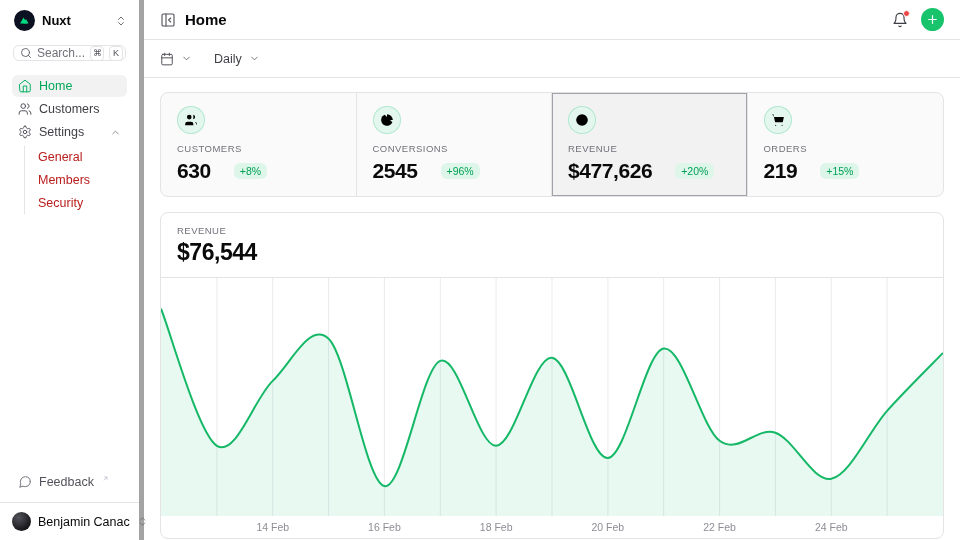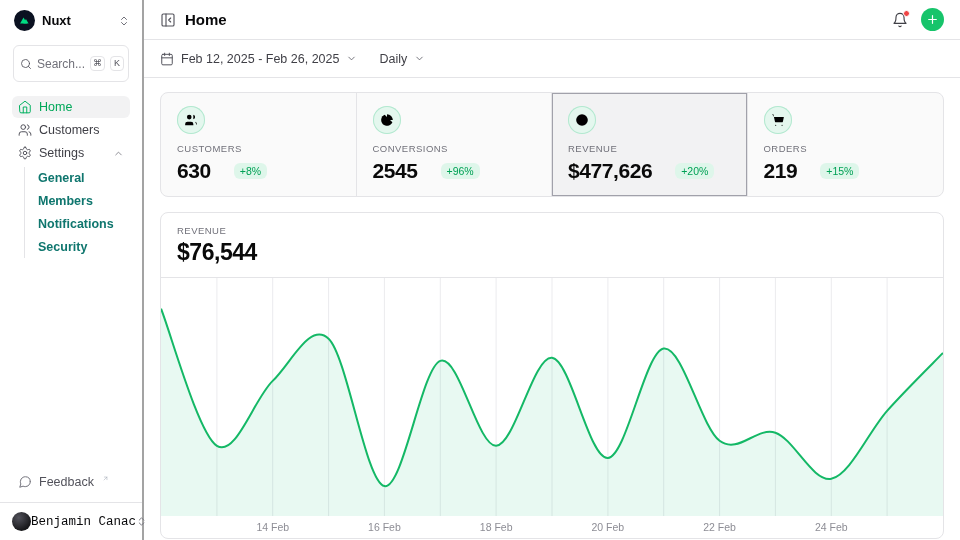--- a/index.html
+++ b/index.html
@@ -5,47 +5,47 @@
   * { box-sizing: border-box; margin: 0; padding: 0; }
   html,body { width:960px; height:540px; overflow:hidden; }
   body { font-family:"Liberation Sans", sans-serif; background:#fff; color:#18181b; font-size:13px; }
   svg { display:block; }
   .ic { display:inline-flex; align-items:center; justify-content:center; flex-shrink:0; }
   .ic svg { stroke:currentColor; fill:none; stroke-width:1.7; stroke-linecap:round; stroke-linejoin:round; }
 
   .app { display:flex; width:960px; height:540px; }
 
   
-  .sidebar { width:144px; flex-shrink:0; border-right:2px solid #a3a3a3; display:flex; flex-direction:column; background:#fff; }
+  .sidebar { width:144px; flex-shrink:0; border-right:5px solid #a3a3a3; display:flex; flex-direction:column; background:#fff; }
   .sb-header { display:flex; align-items:center; gap:7px; padding:10px 12px 6px 14px; }
   .logo-circle { width:21px; height:21px; border-radius:50%; background:#0b1121; display:flex; align-items:center; justify-content:center; flex-shrink:0; }
   .ws-name { font-weight:700; font-size:13px; color:#09090b; flex:1; }
   .sel-icon { color:#71717a; }
   .sel-icon svg { stroke-width:2; }
 
-  .search-box { margin:8px 13px 4px; height:37px; border:1px solid #e4e4e7; border-radius:6px; display:flex; align-items:center; gap:5px; padding:0 4px 0 6px; background:#fff; cursor:text; }
+  .search-box { margin:8px 13px 4px; height:16px; border:1px solid #e4e4e7; border-radius:6px; display:flex; align-items:center; gap:5px; padding:0 4px 0 6px; background:#fff; cursor:text; }
   .search-box .ph { flex:1; font-size:12px; color:#71717a; }
   .kbd { font-size:9px; color:#52525b; border:1px solid #e4e4e7; border-radius:4px; background:#fff; min-width:14px; height:15px; line-height:13px; text-align:center; padding:0 2px; }
 
   .nav { padding:10px 12px 0; }
   .nav-item { display:flex; align-items:center; gap:7px; height:22px; padding:0 6px; border-radius:6px; margin-bottom:1px; font-size:12.5px; font-weight:500; color:#3f3f46; cursor:pointer; }
   .nav-item .nv-icon { color:#52525b; }
   .nav-item.active { background:#f2f2f3; color:#00a859; }
   .nav-item.active .nv-icon { color:#00b15f; }
   .count-badge { margin-left:auto; font-size:9.5px; color:#52525b; border:1px solid #e4e4e7; border-radius:5px; background:#fff; padding:1px 4.5px; line-height:11px; }
   .nav-chev { margin-left:auto; color:#71717a; }
   .subnav { border-left:1px solid #e4e4e7; margin:3px 0 2px 12px; padding-left:9px; }
-  .subnav .nav-item { color:#0f766e; font-weight:700; padding:0 4px; }
+  .subnav .nav-item { color:#b91c1c; font-weight:400; padding:0 4px; }
 
   .sb-spacer { flex:1; }
   .sb-links { padding:0 12px 8px; }
   .sb-links .nav-item { color:#52525b; font-weight:400; }
   .sb-links .nv-icon { color:#71717a; }
   .ext { color:#9ca3af; margin-left:1px; transform:translateY(-4px); }
-  .sb-user { border-top:1px solid #e4e4e7; padding:9px 12px; display:flex; align-items:center; cursor:pointer;font-family:Liberation Mono, monospace; }
+  .sb-user { border-top:1px solid #e4e4e7; padding:9px 12px; display:flex; align-items:center; gap:7px; cursor:pointer; }
   .avatar { width:19px; height:19px; border-radius:50%; background:radial-gradient(circle at 35% 30%, #52525b, #18181b 70%); flex-shrink:0; }
   .user-name { font-size:12.5px; font-weight:500; color:#09090b; flex:1; white-space:nowrap; }
 
   
   .main { flex:1; display:flex; flex-direction:column; min-width:0; }
   .topbar { height:40px; flex-shrink:0; border-bottom:1px solid #e4e4e7; display:flex; align-items:center; padding:0 16px; gap:9px; }
   .panel-btn { color:#52525b; cursor:pointer; }
   .page-title { font-size:15px; font-weight:700; color:#09090b; }
   .topbar-right { margin-left:auto; display:flex; align-items:center; gap:13px; }
   .bell-btn { position:relative; color:#3f3f46; cursor:pointer; }
@@ -149,23 +149,20 @@
         </span>
       </div>
       <div class="subnav">
         <div class="nav-item">
             <span>General</span>
           </div>
         <div class="nav-item">
             <span>Members</span>
           </div>
         <div class="nav-item">
-            <span>Notifications</span>
-          </div>
-        <div class="nav-item">
             <span>Security</span>
           </div>
       </div>
     </nav>
 
     <div class="sb-spacer"></div>
 
     <div class="sb-links">
       <div class="nav-item">
         <span class="ic nv-icon">
@@ -226,21 +223,20 @@
     <div class="toolbar">
       <span class="tool-btn">
         <span class="ic">
           <svg width="14" height="14" viewBox="0 0 24 24">
               <rect x="3" y="4" width="18" height="18" rx="2"></rect>
               <path d="M16 2v4"></path>
               <path d="M8 2v4"></path>
               <path d="M3 10h18"></path>
             </svg>
         </span>
-        <span>Feb 12, 2025 - Feb 26, 2025</span>
         <span class="ic chev">
           <svg width="11" height="11" viewBox="0 0 24 24">
               <path d="m6 9 6 6 6-6"></path>
             </svg>
         </span>
       </span>
       <span class="tool-btn">
         <span>Daily</span>
         <span class="ic chev">
           <svg width="11" height="11" viewBox="0 0 24 24">

